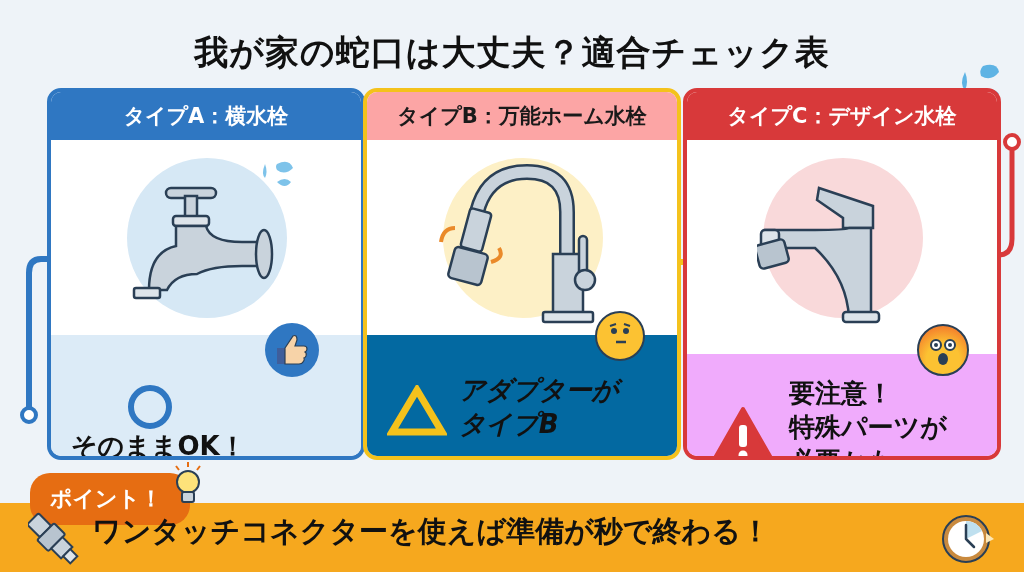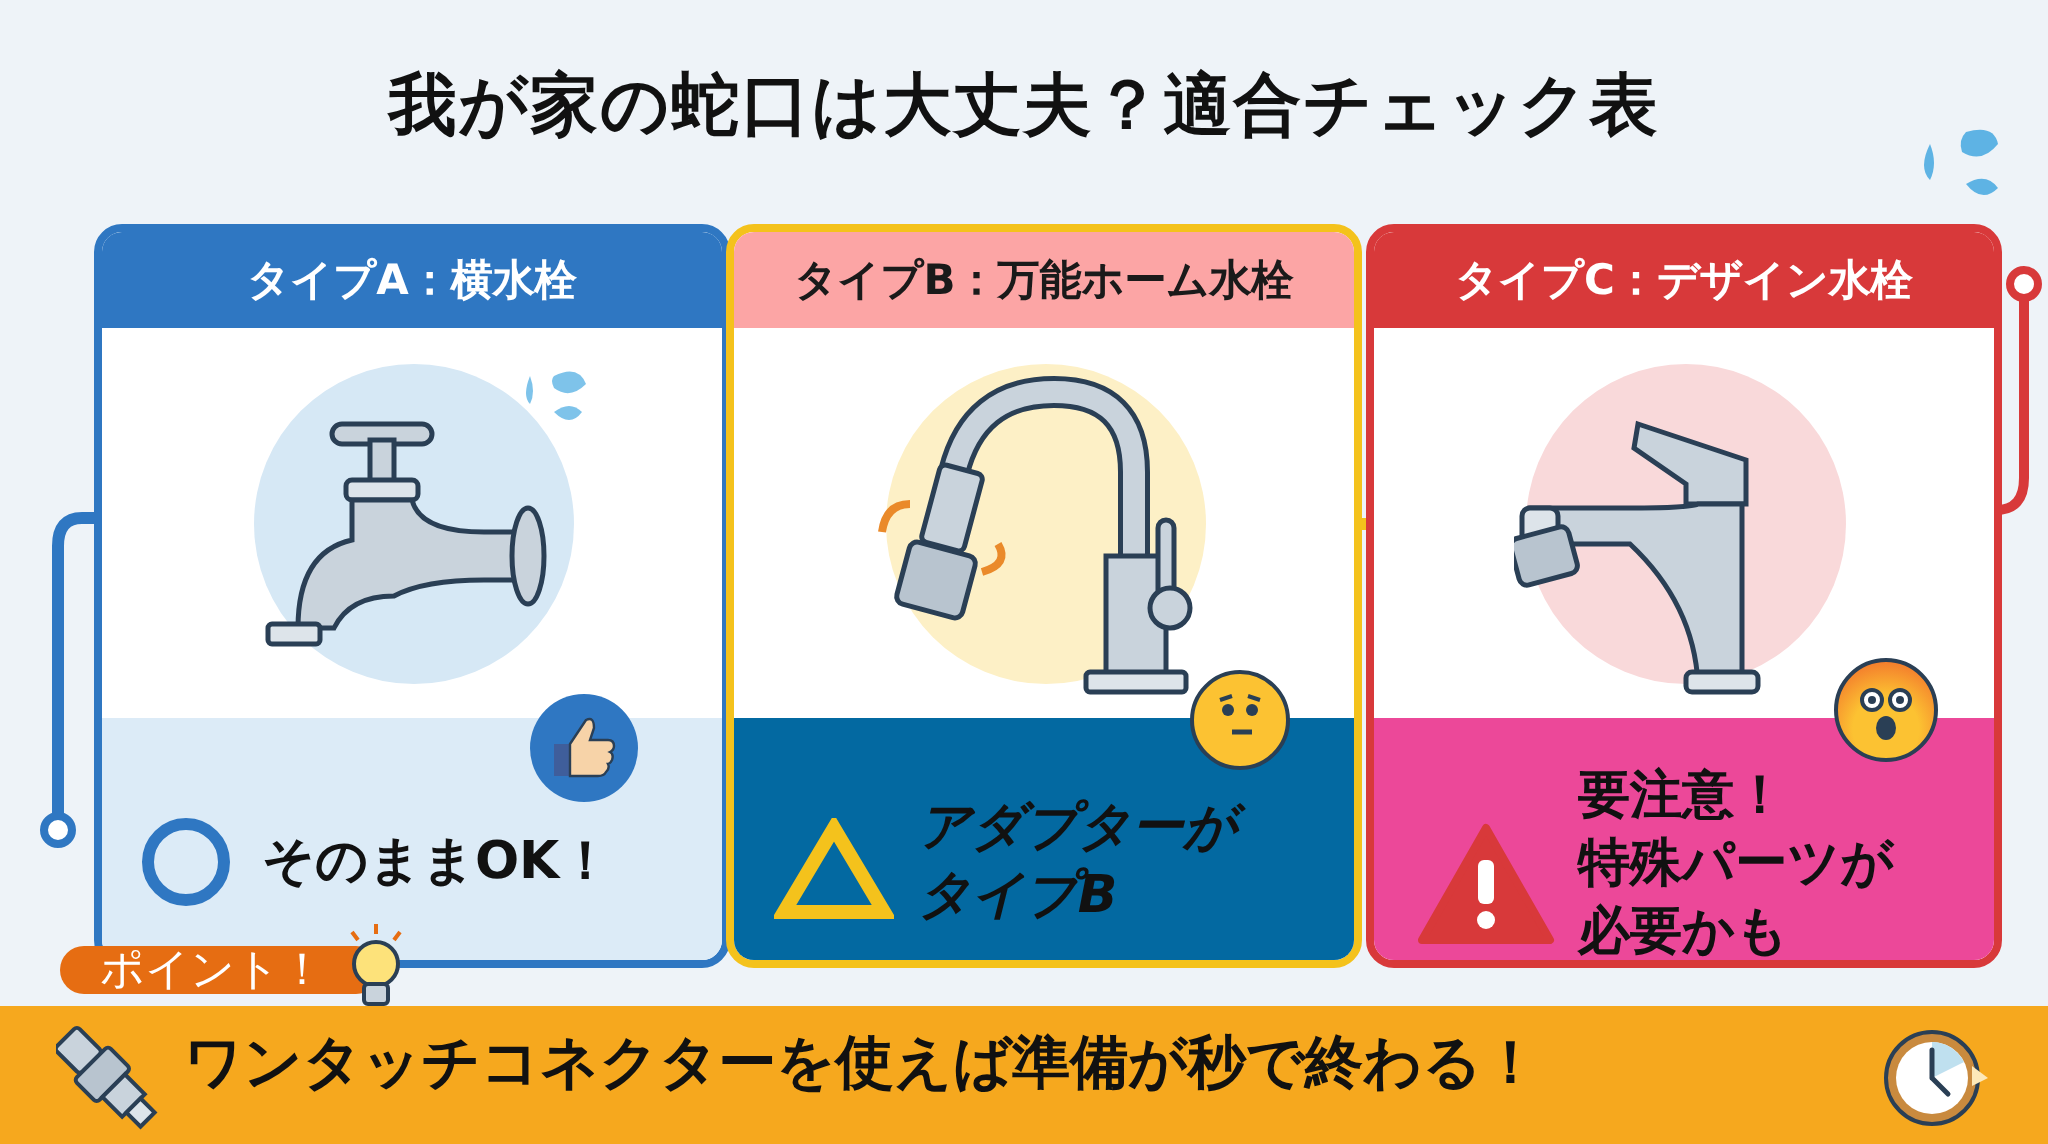--- a/index.html
+++ b/index.html
@@ -1,41 +1,41 @@
 <!DOCTYPE html>
 <html><head>
 <meta charset="utf-8">
 <style>
   html,body{margin:0;padding:0;}
   body{width:1024px;height:572px;overflow:hidden;background:#eef3f8;font-family:"DejaVu Sans","Liberation Sans",sans-serif;position:relative;}
   .title{position:absolute;left:0;top:30px;width:1024px;text-align:center;font-size:34px;font-weight:bold;color:#111;letter-spacing:1px;}
-  .card{position:absolute;top:112px;width:318px;height:372px;border-radius:14px;border:4px solid;box-sizing:border-box;background:#fff;overflow:hidden;}
+  .card{position:absolute;top:88px;width:318px;height:372px;border-radius:14px;border:4px solid;box-sizing:border-box;background:#fff;overflow:hidden;}
   .card .hdr{height:48px;display:flex;align-items:center;justify-content:center;color:#fff;font-weight:bold;font-size:21px;}
   .card .img{position:relative;height:195px;background:#fff;}
   .card .foot{position:absolute;left:0;right:0;top:243px;bottom:0;}
   .circle-bg{position:absolute;width:160px;height:160px;border-radius:50%;left:76px;top:18px;}
   .card-a{left:47px;border-color:#2f77c2;}
   .card-a .hdr{background:#2f77c2;}
   .card-a .foot{background:#dcebf7;}
   .card-a .circle-bg{background:#d6e8f5;}
   .card-b{left:363px;border-color:#f4c21c;}
   .card-b .hdr{background:#fca5a5;color:#1a1a1a;}
   .card-b .foot{background:#0369a1;font-style:italic;}
   .card-b .circle-bg{background:#fdf0c6;}
   .card-c{left:683px;border-color:#d8393a;}
   .card-c .hdr{background:#d8393a;}
-  .card-c .foot{background:#ec4899;}
+  .card-c .foot{background:#f0abfc;margin-top:19px;}
   .card-c .circle-bg{background:#f9d9da;}
   .status{position:absolute;display:flex;align-items:center;font-weight:bold;color:#111;}
   .status-text{font-size:26px;line-height:34px;}
   .badge{position:absolute;border-radius:50%;display:flex;align-items:center;justify-content:center;font-size:30px;}
   .pipe{position:absolute;}
   .bar{position:absolute;left:0;top:503px;width:1024px;height:69px;background:#f6a81e;}
   .bar-text{position:absolute;left:92px;top:512px;font-size:29px;font-weight:bold;color:#111;white-space:nowrap;}
-  .point{position:absolute;left:30px;top:473px;width:160px;height:24px;background:#e66d12;border-radius:20px;color:#fff;font-weight:normal;font-size:22px;display:flex;align-items:center;padding-left:20px;box-sizing:border-box;}
+  .point{position:absolute;left:30px;top:473px;width:160px;height:52px;background:#e66d12;border-radius:20px;color:#fff;font-weight:bold;font-size:22px;display:flex;align-items:center;padding-left:20px;box-sizing:border-box;}
   .drop{position:absolute;}
 </style>
 </head>
 <body>
 
 <div class="title">我が家の蛇口は大丈夫？適合チェック表</div>
 
 <svg class="drop" style="left:955px;top:62px" width="50" height="45" viewBox="0 0 50 45">
   <path d="M10 10 q4 10 0 18 q-6 -6 0 -18z" fill="#5eb3e4"></path>
   <path d="M28 4 q14 -4 16 6 q-8 10 -18 4 q-2 -6 2 -10z" fill="#5eb3e4"></path>
@@ -71,21 +71,21 @@
       <path d="M16 24 q8 -6 14 0 q-6 8 -14 0z" fill="#7ec3ea"></path>
     </svg>
   </div>
   <div class="foot">
     <div class="badge" style="left:214px;top:-12px;width:54px;height:54px;background:#2f77c2;">
       <svg width="36" height="36" viewBox="0 0 36 36">
         <rect x="3" y="16" width="8" height="16" fill="#3f5e9b"></rect>
         <path d="M11 16 l8 -12 q4 -2 4 4 l-2 6 h9 q3 0 3 3 q0 2 -2 3 q2 1 1 4 q-1 2 -2 2 q1 2 -1 4 q-1 2 -4 2 h-14z" fill="#f7d3a8" stroke="#2a3f55" stroke-width="1.2"></path>
       </svg>
     </div>
-    <div class="status" style="left:20px;top:50px;">
+    <div class="status" style="left:20px;top:50px;flex-direction:column;">
       <div style="width:32px;height:32px;border:6px solid #2f77c2;border-radius:50%;margin-right:16px;"></div>
       <div>
         <div class="status-text">そのままOK！</div>
       </div>
     </div>
   </div>
 </div>
 
 <div class="card card-b">
   <div class="hdr">タイプB：万能ホーム水栓</div>

